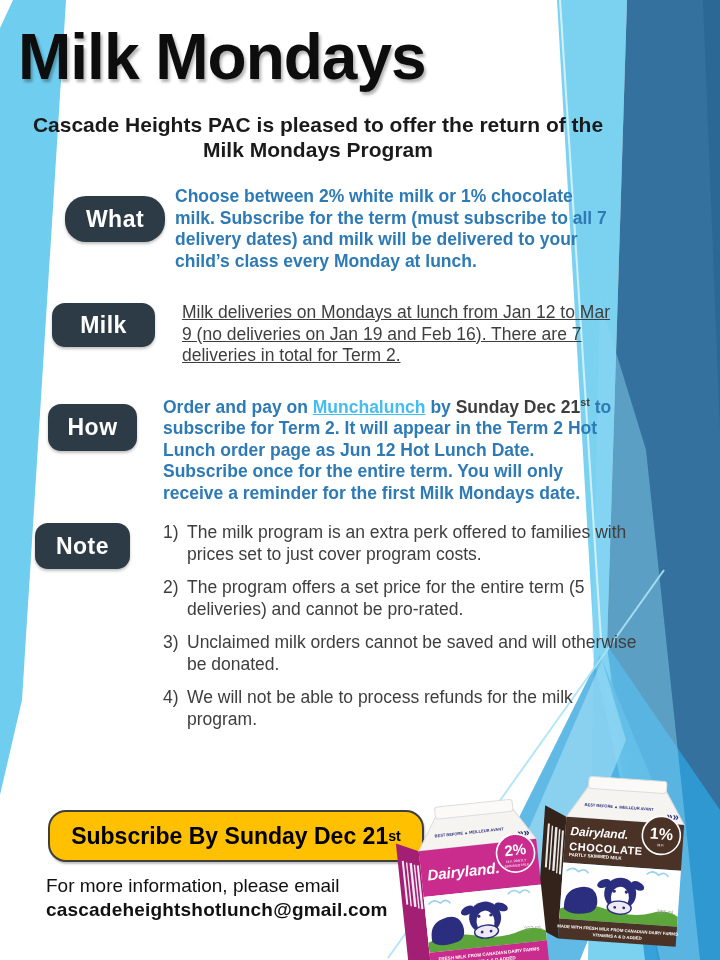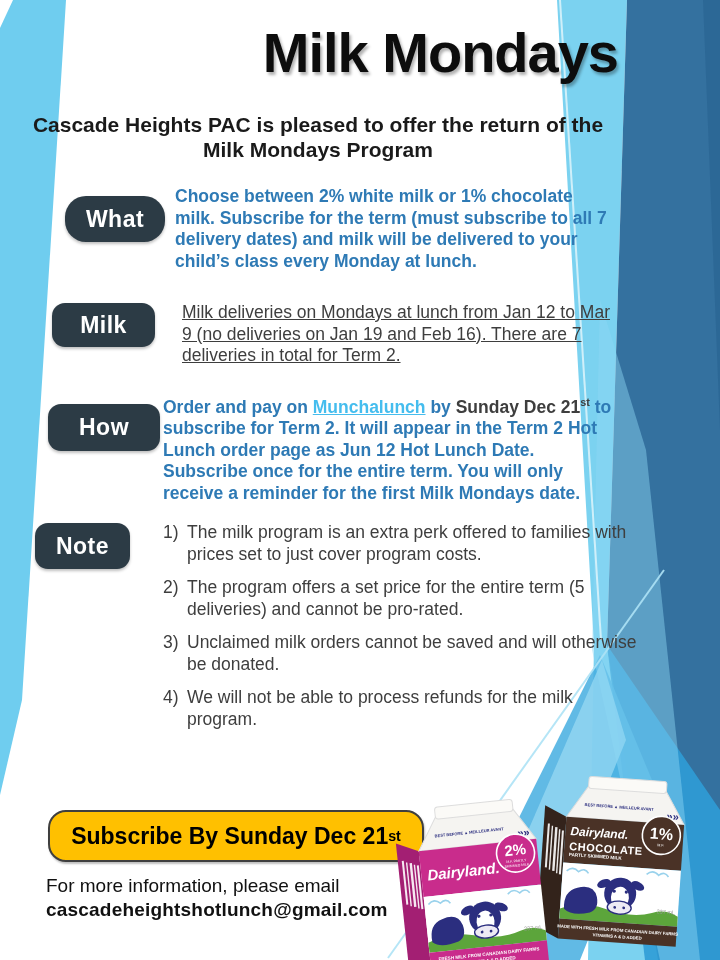--- a/index.html
+++ b/index.html
@@ -4,33 +4,33 @@
 <style>
   html,body{margin:0;padding:0;background:#e9e9e9;}
   #page{
     position:relative;width:720px;height:960px;margin:0 auto;
     background:#ffffff;overflow:hidden;
     font-family:"Liberation Sans","DejaVu Sans",sans-serif;
   }
   #deco{position:absolute;inset:0;z-index:1;pointer-events:none;}
   .abs{position:absolute;z-index:3;}
   
-  #title{left:18px;top:20px;width:600px;text-align:right;
-    font-size:56px;font-weight:600;color:#0d0d0d;letter-spacing:-1px;
+  #title{left:18px;top:20px;width:600px;text-align:left;
+    font-size:64px;font-weight:600;color:#0d0d0d;letter-spacing:-1px;
     text-shadow:2px 3px 3px rgba(0,0,0,0.30);}
   #subtitle{left:18px;top:112px;width:600px;text-align:center;
     font-size:21px;font-weight:600;color:#1a1a1a;line-height:25px;}
   
   .badge{background:#2C3B45;border-radius:13px;color:#fff;
     display:flex;align-items:center;justify-content:center;
     font-weight:700;font-size:23px;letter-spacing:0.5px;
     box-shadow:0 2px 3px rgba(0,0,0,0.25);}
   #badge-what{left:65px;top:196px;width:100px;height:46px;border-radius:21px;}
   #badge-when{left:52px;top:303px;width:103px;height:44px;}
-  #badge-how{left:48px;top:404px;width:112px;height:47px;}
+  #badge-how{left:48px;top:404px;width:89px;height:47px;}
   #badge-note{left:35px;top:523px;width:95px;height:46px;}
   
   .para{font-size:17.5px;line-height:21.5px;}
   .blue{color:#2E7AB5;font-weight:600;}
   .dark{color:#3E3E3E;font-weight:500;}
   #text-what{left:175px;top:186px;width:436px;}
   #text-when{left:182px;top:302px;width:436px;text-decoration:underline;}
   #text-how{left:163px;top:392px;width:457px;}
   #text-how a{color:#45BDEE;text-decoration:underline;font-weight:600;cursor:pointer;}
   .how-bold{color:#3E3E3E;font-weight:700;}

